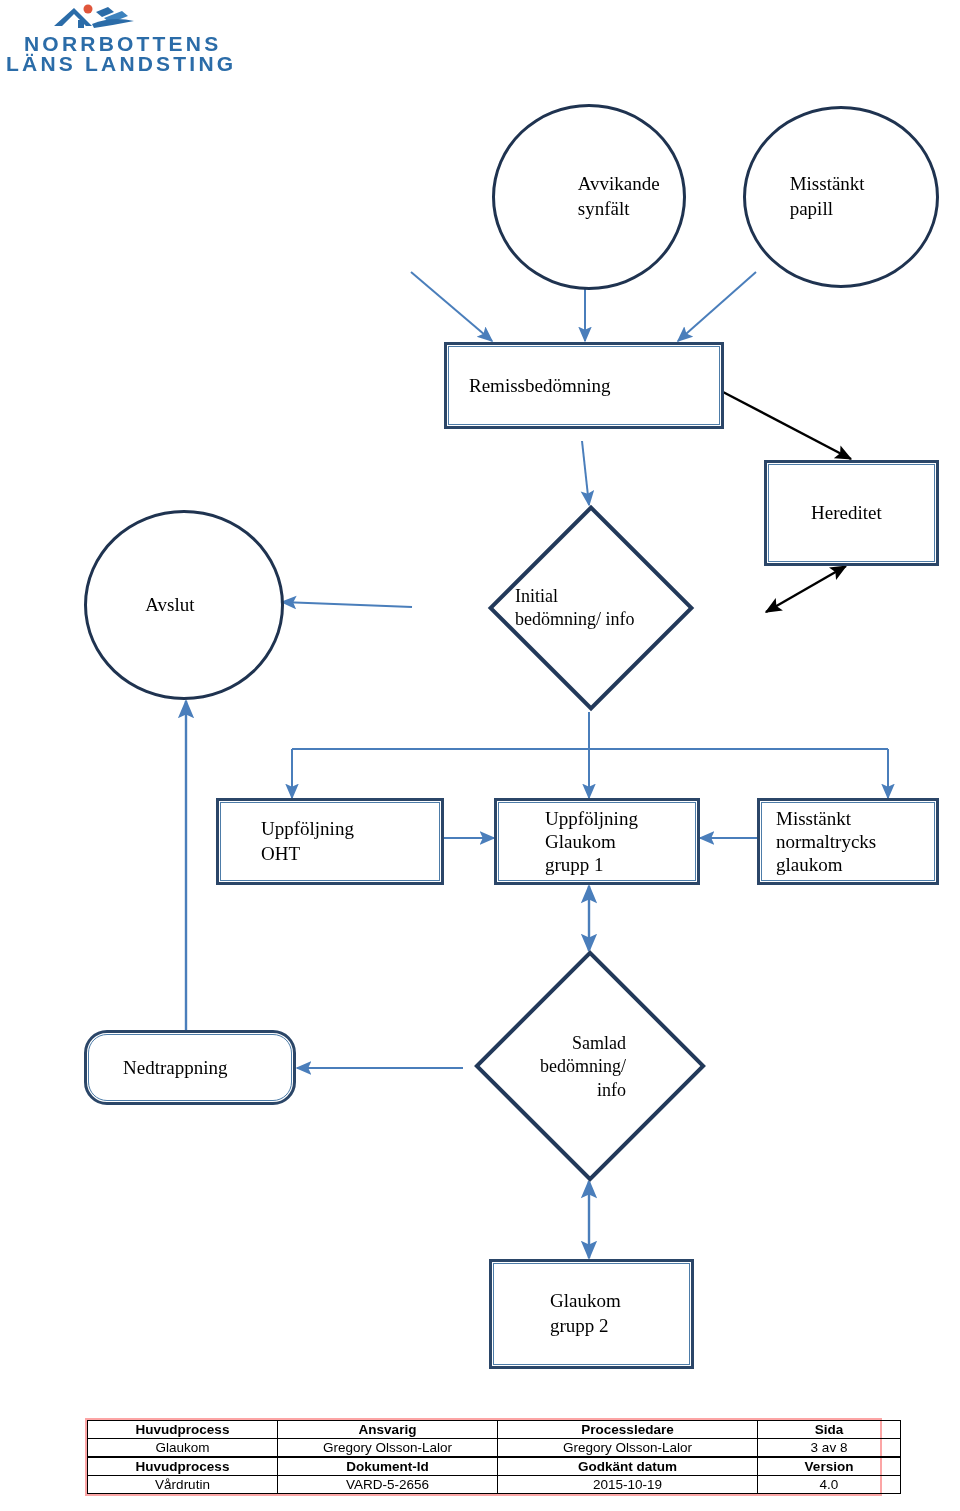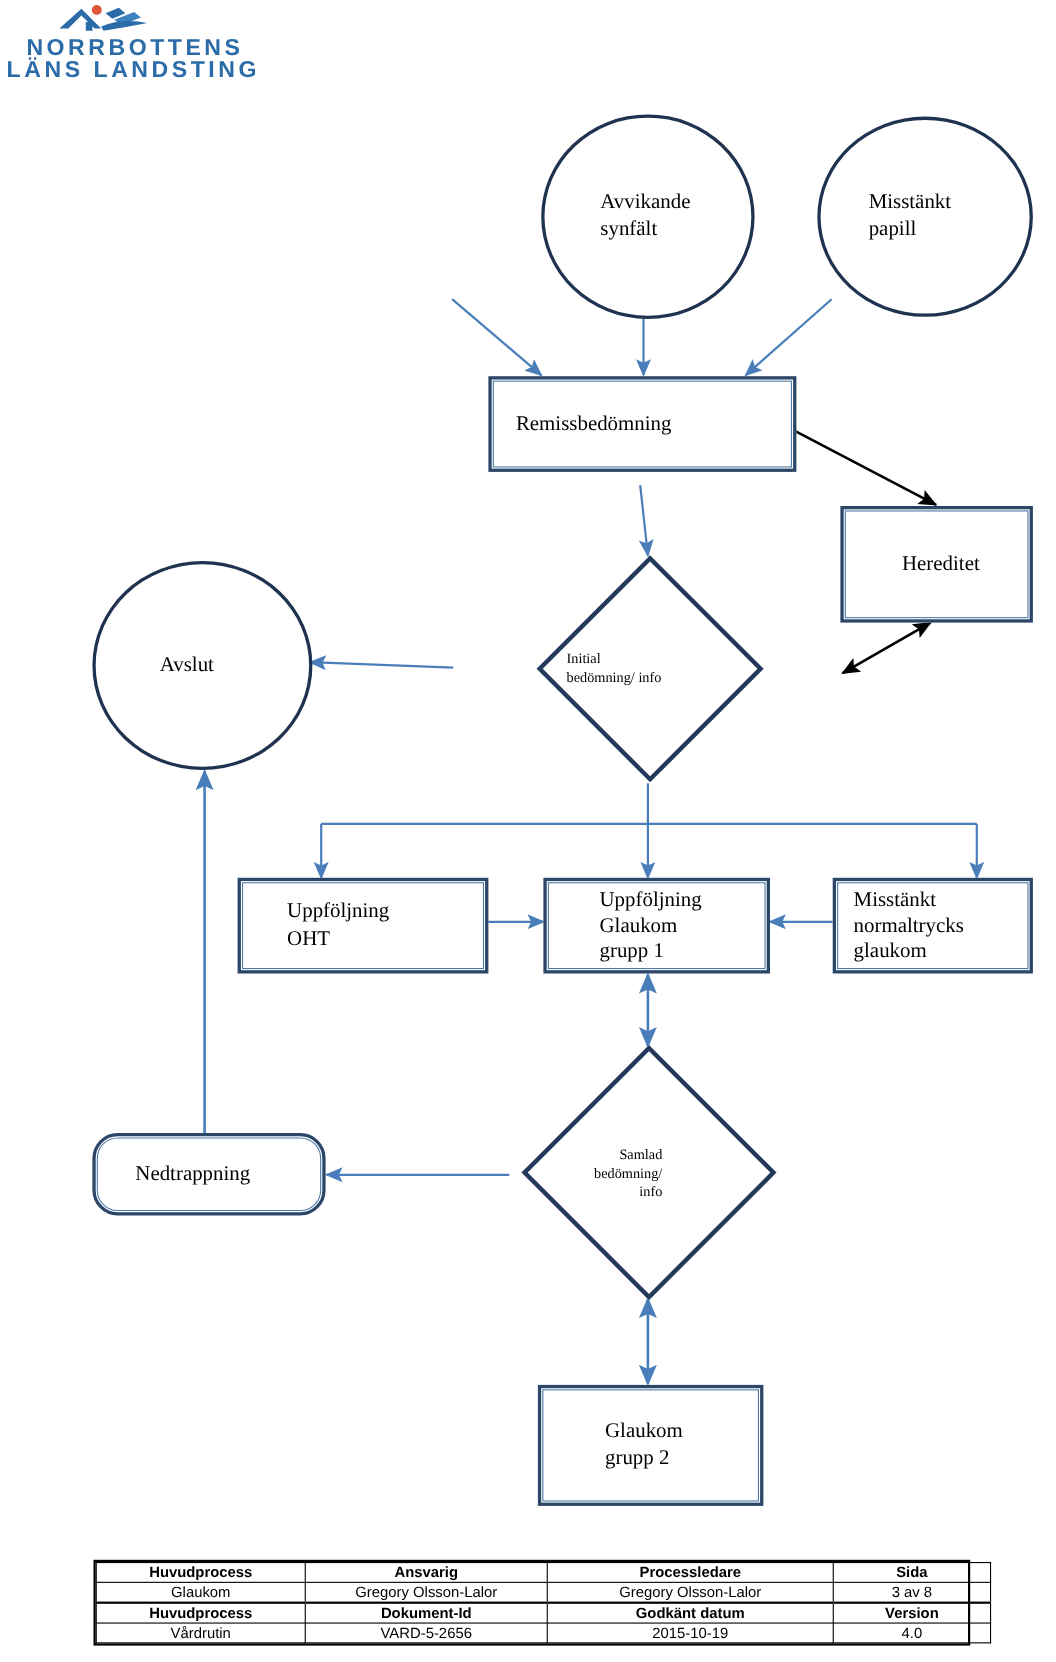--- a/index.html
+++ b/index.html
@@ -107,33 +107,33 @@
     position: absolute;
     box-sizing: border-box;
     border: 4px solid #22395a;
     background: #ffffff;
     transform: rotate(45deg);
   }
   .diamond-text {
     position: absolute;
     display: flex;
     align-items: center;
-    font-size: 13px;
+    font-size: 18px;
     line-height: 1.28;
     color: #000;
     pointer-events: none;
   }
 
   
   .footer {
     position: absolute;
     left: 85px;
     top: 1418px;
     width: 793px;
-    border: 2px solid #000000;
+    border: 2px solid #fca5a5;
     border-collapse: collapse;
     font-family: "Liberation Sans", sans-serif;
   }
   .footer table {
     width: 100%;
     border-collapse: collapse;
     table-layout: fixed;
   }
   .footer td {
     border: 1px solid #000;
@@ -213,39 +213,39 @@
 
       <line x1="463" y1="1068" x2="297" y2="1068" stroke="#4a7ebb" stroke-width="2" marker-end="url(#ab)"></line>
 
       <line x1="589" y1="1181" x2="589" y2="1258" stroke="#4a7ebb" stroke-width="2.4" marker-end="url(#ab)" marker-start="url(#abs)"></line>
 
       <line x1="186" y1="1030" x2="186" y2="701" stroke="#4a7ebb" stroke-width="2.4" marker-end="url(#ab)"></line>
     </svg>
 
 
     <div class="node circle left-text" style="left:492px; top:104px; width:194px; height:186px;">
-      <div class="label" style="padding-left:27%; line-height:1.3;">
+      <div class="label" style="padding-left:27%; line-height:1.3;margin-left:32px;">
         <div>Avvikande</div>
         <div>synfält</div>
       </div>
     </div>
 
     <div class="node circle left-text" style="left:743px; top:106px; width:196px; height:182px;">
       <div class="label" style="padding-left:23%; line-height:1.3;">
         <div>Misstänkt</div>
         <div>papill</div>
       </div>
     </div>
 
     <div class="node rect" style="left:444px; top:342px; width:280px; height:87px;">
       <div class="label" style="padding-left:22px;">Remissbedömning</div>
     </div>
 
     <div class="node rect" style="left:764px; top:460px; width:175px; height:106px;">
-      <div class="label" style="padding-left:34px;margin-left:19px;">Hereditet</div>
+      <div class="label" style="padding-left:44px;">Hereditet</div>
     </div>
 
     <div class="node circle left-text" style="left:84px; top:510px; width:200px; height:190px;">
       <div class="label" style="padding-left:30%;">Avslut</div>
     </div>
 
     <div class="node diamond" style="left:455px; top:504px; width:268px; height:208px;">
       <div class="diamond-shape" style="left:63px; top:31px; width:146px; height:146px;"></div>
       <div class="diamond-text" style="left:60px; top:58px; width:230px; height:92px;">
         <div>

